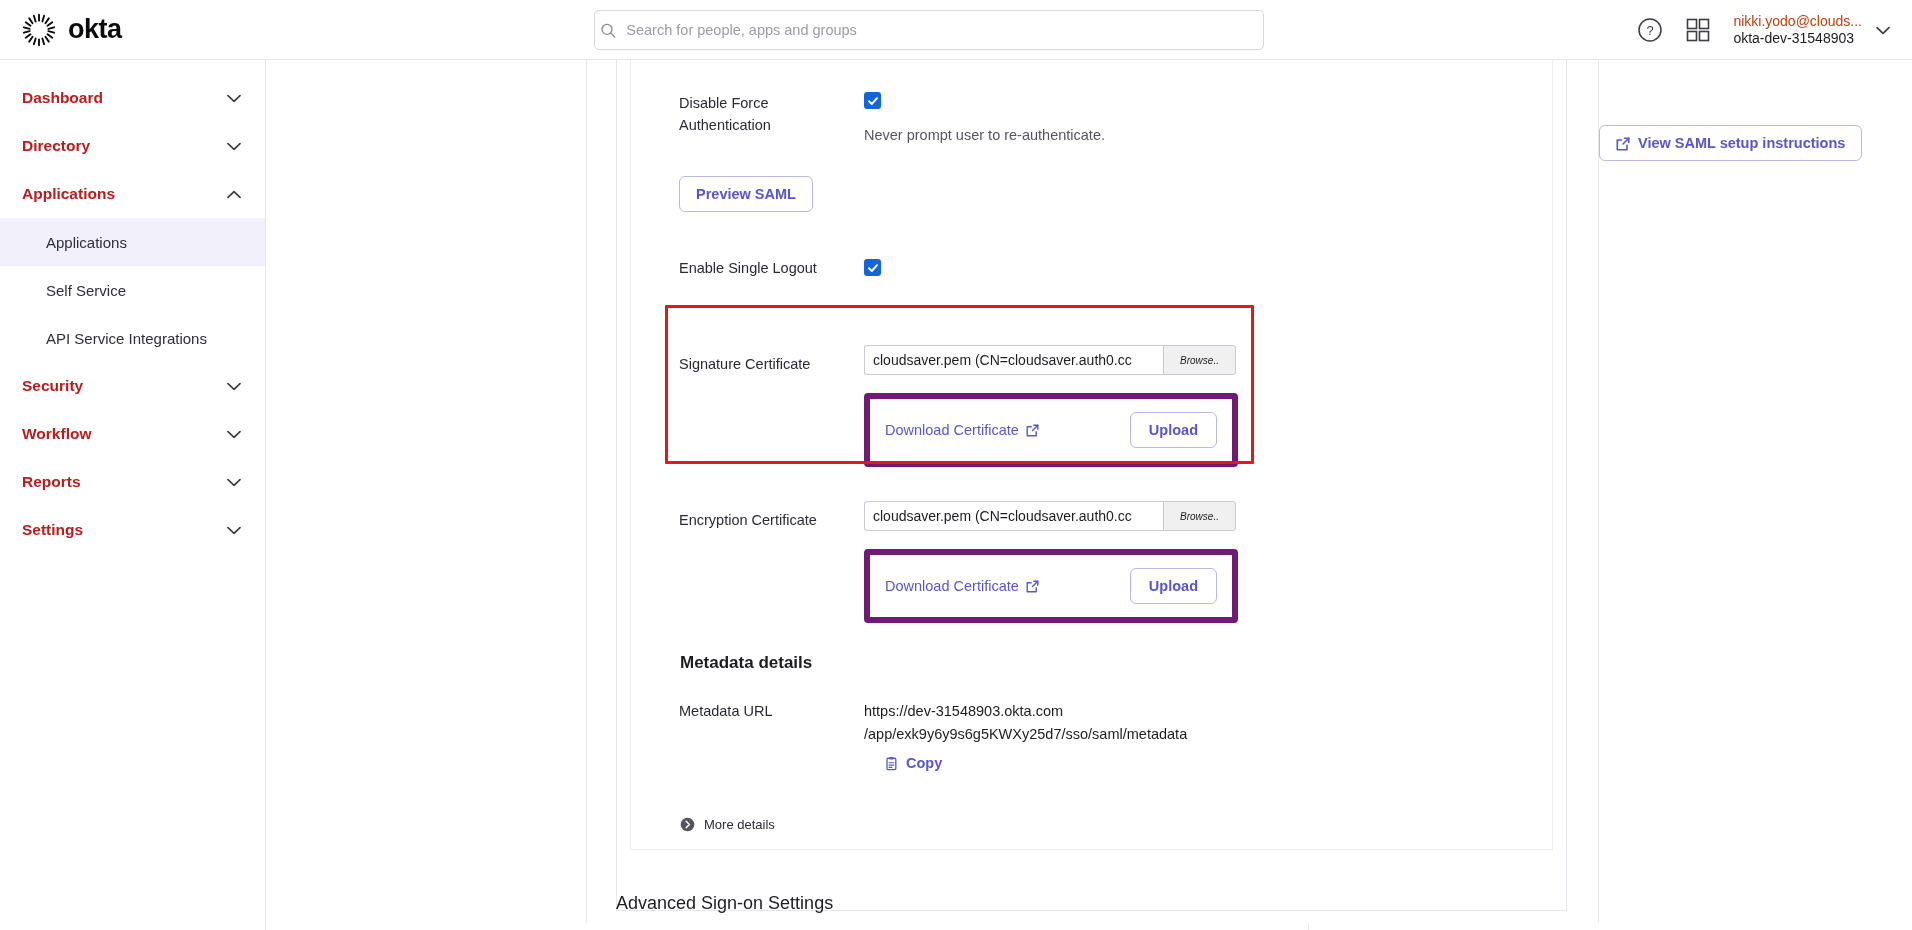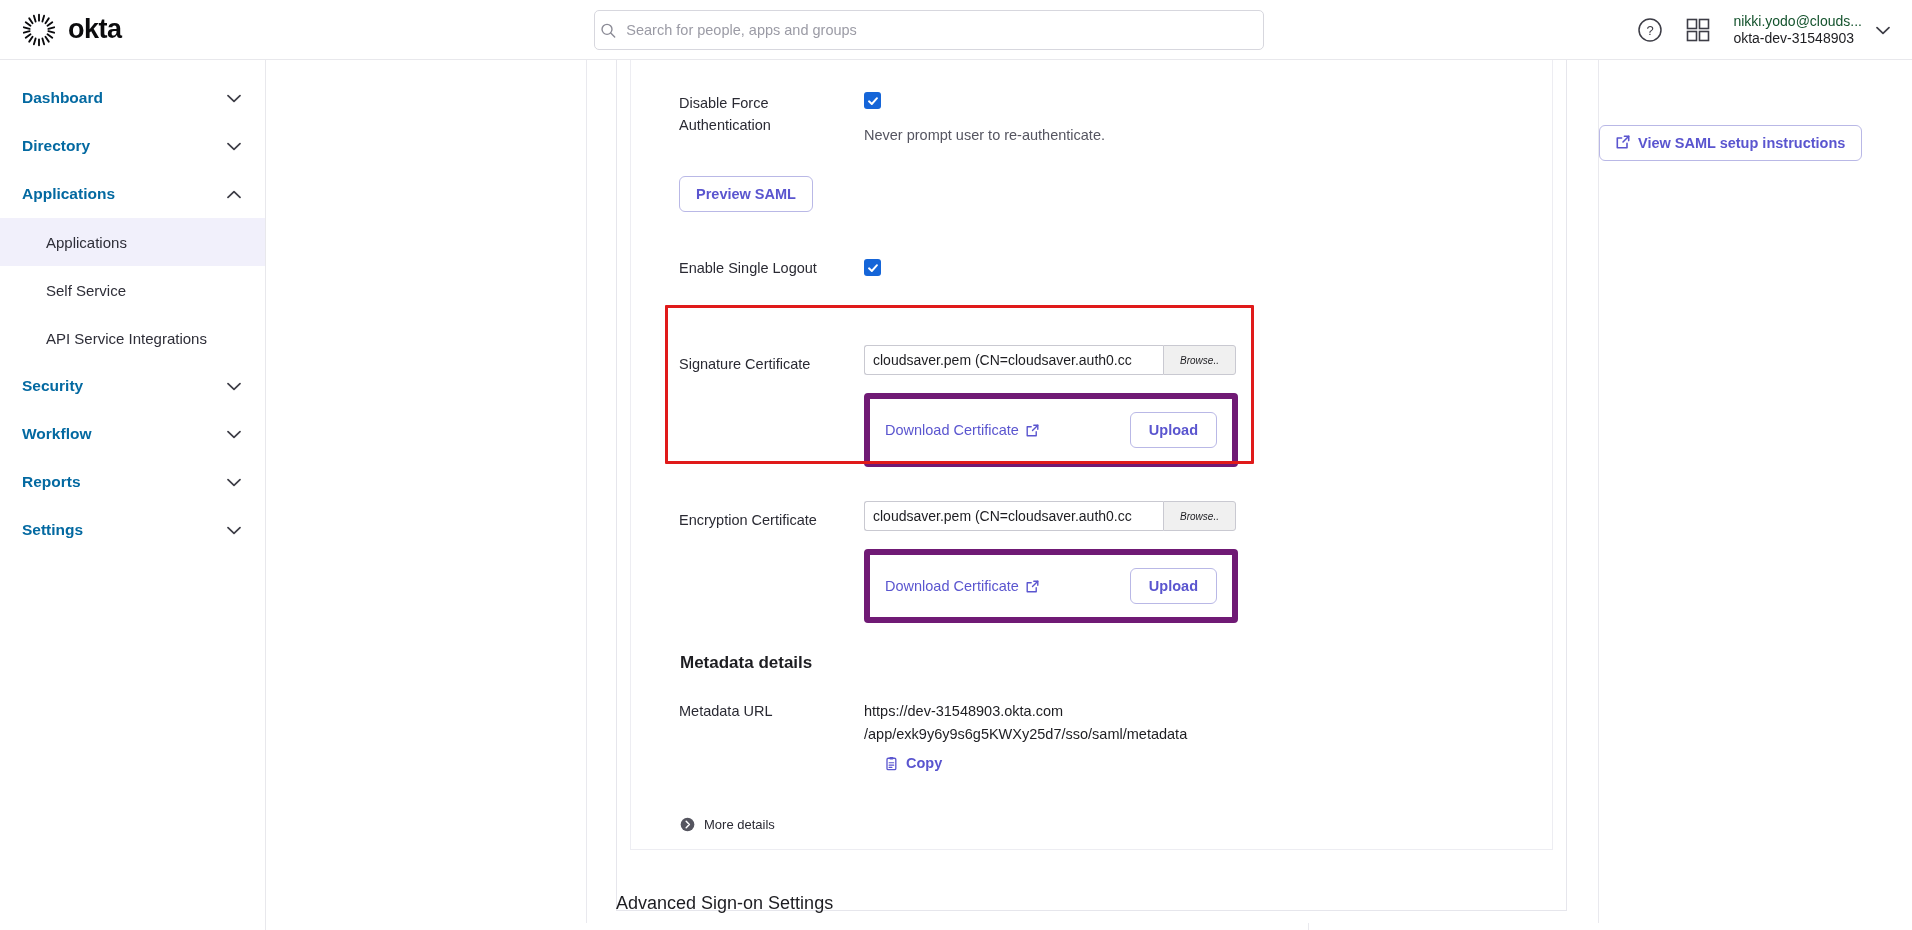--- a/index.html
+++ b/index.html
@@ -35,33 +35,33 @@
   }
   .search-input::placeholder { color: #9b9ba5; }
 
   .topright {
     position: absolute; right: 22px; top: 0; height: 60px;
     display: flex; align-items: center; gap: 22px;
   }
   .icon-btn { display: flex; align-items: center; justify-content: center; cursor: pointer; }
   .user-block { display: flex; align-items: center; gap: 14px; cursor: pointer; }
   .user-lines { display: flex; flex-direction: column; line-height: 1.25; }
-  .user-l1 { font-size: 14px; color: #14532d; }
+  .user-l1 { font-size: 14px; color: #c2410c; }
   .user-l2 { font-size: 14px; color: #1d1d21; }
 
   
   .sidebar {
     position: absolute; top: 60px; left: 0; width: 266px; height: 870px;
     background: #fff; border-right: 1px solid #e8e8ec; padding-top: 14px;
   }
   .nav-group {
     height: 48px; display: flex; align-items: center; justify-content: space-between;
     padding: 0 24px 0 22px; cursor: pointer;
   }
-  .nav-group .lbl { font-size: 15.5px; font-weight: 700; color: #0369a1; }
+  .nav-group .lbl { font-size: 15.5px; font-weight: 700; color: #b91c1c; }
   .nav-sub {
     height: 48px; display: flex; align-items: center;
     padding-left: 46px; font-size: 15px; color: #2e2e38; cursor: pointer;
   }
   .nav-sub.active { background: #f1f0fb; }
   .chev { width: 14px; height: 9px; display: block; }
 
   
   .canvas {
     position: absolute; top: 60px; left: 266px;
@@ -95,21 +95,21 @@
 
   .chk {
     width: 17px; height: 17px; border-radius: 3px; background: #1565d8;
     display: flex; align-items: center; justify-content: center; cursor: pointer;
   }
   .chk svg { width: 12px; height: 12px; }
 
   .helper { font-size: 14.5px; color: #555560; }
 
   .btn-outline {
-    display: inline-flex; align-items: flex-start; justify-content: center; gap: 8px;
+    display: inline-flex; align-items: flex-end; justify-content: center; gap: 8px;
     border: 1px solid #b9b8e6; border-radius: 6px; background: #fff;
     color: #5a55cf; font-size: 14.5px; font-weight: 700;
     padding: 9px 16px; cursor: pointer; font-family: "Liberation Sans", sans-serif;
   }
 
   .file-row { display: flex; align-items: stretch; }
   .file-text {
     width: 299px; height: 30px; border: 1px solid #c9c9d1; border-right: none;
     border-radius: 3px 0 0 3px; background: #fff;
     display: flex; align-items: center; padding: 0 8px;

